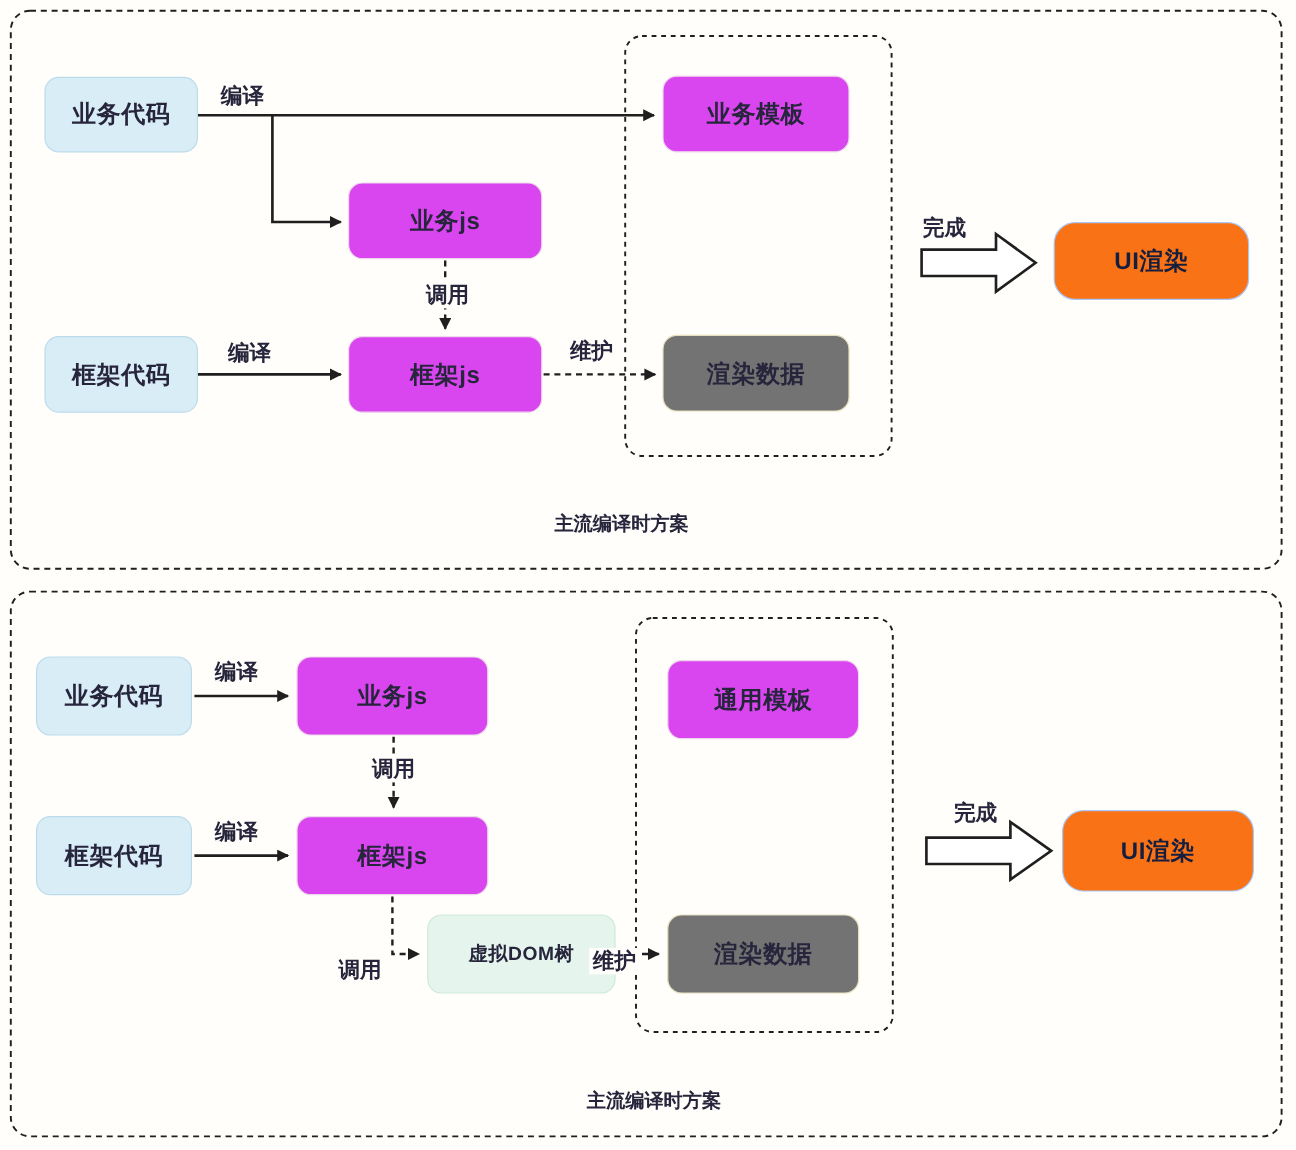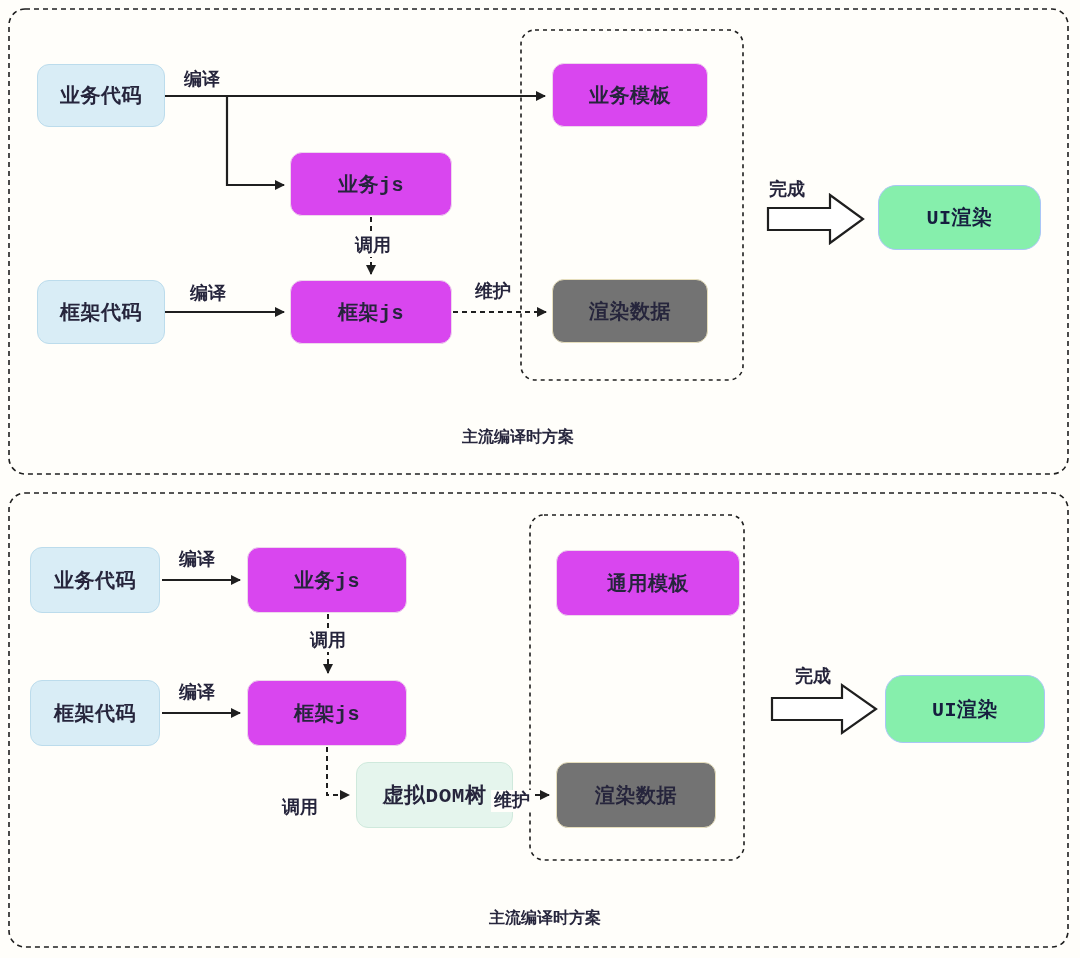--- a/index.html
+++ b/index.html
@@ -7,21 +7,20 @@
     background:#ffffff;
     font-family:"Liberation Sans","DejaVu Sans",sans-serif;
   }
   #stage{
     position:relative;
     width:1080px;
     height:958px;
     background:#fffefa;
     overflow:hidden;
     color:#26253c;
-    font-family:Liberation Mono, monospace;
   }
   #wires{
     position:absolute;
     left:0;top:0;
     width:1080px;height:958px;
   }
   .node{
     position:absolute;
     display:flex;
     align-items:center;
@@ -30,21 +29,21 @@
     font-size:20px;
     font-weight:600;
     letter-spacing:0.5px;
     color:#26253c;
     box-sizing:border-box;
   }
   .node.blue{   background:#d9edf6; border:1.5px solid #bcdcec; }
   .node.pink{   background:#d946ef; border:1.5px solid #eed7ec; }
   .node.yellow{ background:#737373; border:1.5px solid #e6debc; }
   .node.green{  background:#e5f5ed; border:1.5px solid #cfe9dc; }
-  .node.uiblue{ background:#86efac; border:1.5px solid #a9c6f7; border-radius:18px; color:#161e3f; }
+  .node.uiblue{ background:#f97316; border:1.5px solid #a9c6f7; border-radius:18px; color:#161e3f; }
   .edge-label{
     position:absolute;
     transform:translate(-50%,-50%);
     font-size:18px;
     font-weight:600;
     white-space:nowrap;
     color:#26253c;
     line-height:1;
   }
   .edge-label.bg{
@@ -115,23 +114,23 @@
   <div class="caption" style="left:518px;top:437px;">主流编译时方案</div>
 
   <div class="node blue" style="left:30px;top:547px;width:130px;height:66px;">业务代码</div>
 
   <div class="node pink" style="left:247px;top:547px;width:160px;height:66px;">业务js</div>
 
   <div class="node blue" style="left:30px;top:680px;width:130px;height:66px;">框架代码</div>
 
   <div class="node pink" style="left:247px;top:680px;width:160px;height:66px;">框架js</div>
 
-  <div class="node green" style="left:356px;top:762px;width:157px;height:66px;font-size:21px;">虚拟DOM树</div>
+  <div class="node green" style="left:356px;top:762px;width:157px;height:66px;font-size:16px;">虚拟DOM树</div>
 
-  <div class="node pink" style="left:556px;top:550px;width:184px;height:66px;">通用模板</div>
+  <div class="node pink" style="left:556px;top:550px;width:160px;height:66px;">通用模板</div>
 
   <div class="node yellow" style="left:556px;top:762px;width:160px;height:66px;">渲染数据</div>
 
   <div class="node uiblue" style="left:885px;top:675px;width:160px;height:68px;">UI渲染</div>
 
   <div class="edge-label" style="left:197px;top:560px;">编译</div>
   <div class="edge-label bg" style="left:328px;top:641px;">调用</div>
   <div class="edge-label" style="left:197px;top:693px;">编译</div>
   <div class="edge-label" style="left:300px;top:808px;">调用</div>
   <div class="edge-label bg" style="left:512px;top:801px;">维护</div>

